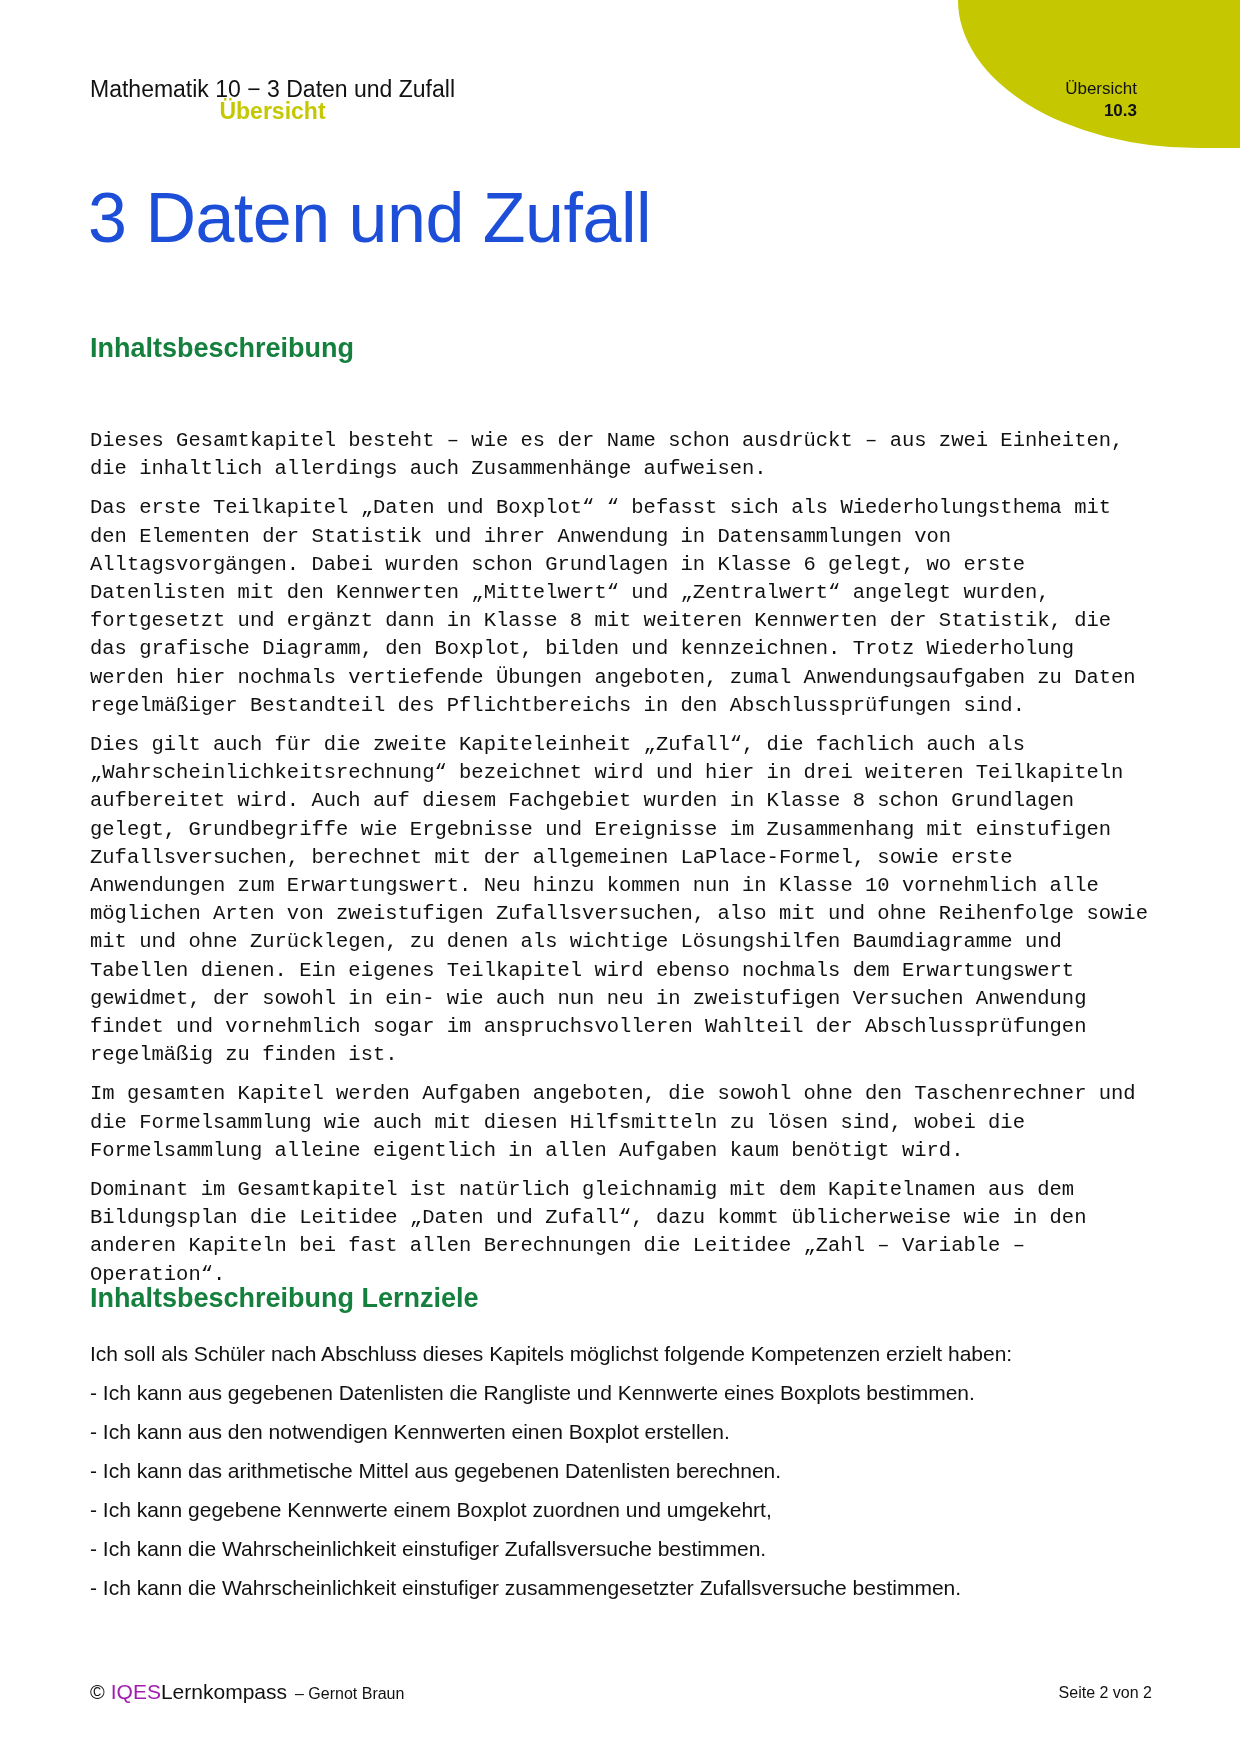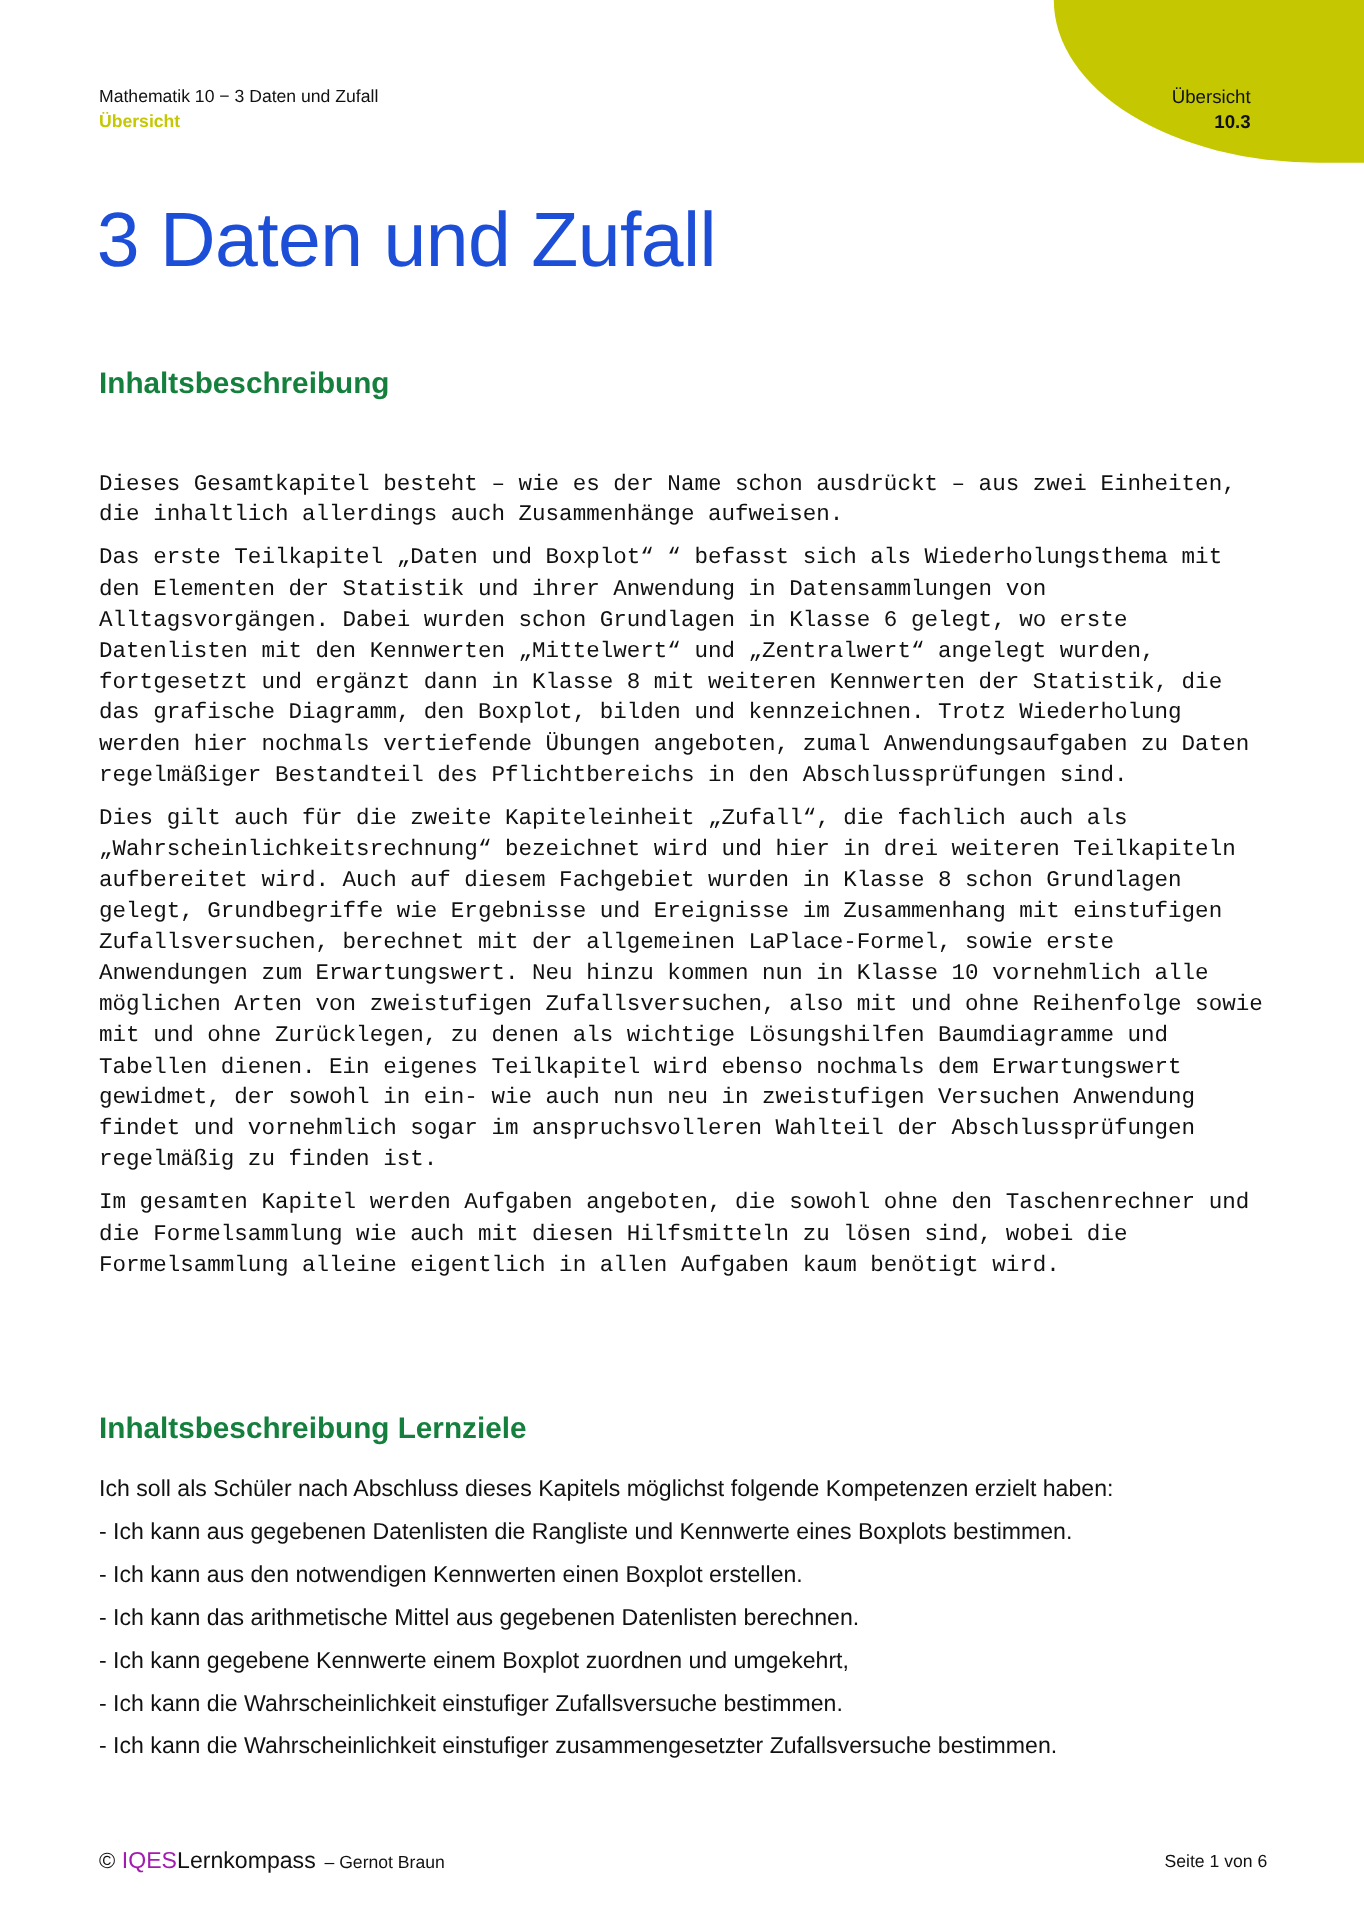--- a/index.html
+++ b/index.html
@@ -5,21 +5,21 @@
   html, body { margin: 0; padding: 0; background: #ffffff; }
   body {
     width: 1240px; height: 1754px; position: relative; overflow: hidden;
     font-family: "Liberation Sans", sans-serif; color: #111111;
   }
   .blob {
     position: absolute; top: 0; right: 0; width: 282px; height: 148px;
     background: #c5c800;
     border-bottom-left-radius: 240px 148px;
   }
-  .hdr-left { position: absolute; left: 90px; top: 78px; font-size: 16px; line-height: 22px; }
+  .hdr-left { position: absolute; left: 90px; top: 78px; font-size: 23px; line-height: 22px; text-align: center; }
   .hdr-left .sub { color: #c5c800; font-weight: bold; }
   .hdr-right { position: absolute; right: 103px; top: 78px; font-size: 17px; line-height: 22px; text-align: right; }
   .hdr-right .num { font-weight: bold; }
   .title {
     position: absolute; left: 88px; top: 178px; margin: 0;
     font-size: 70px; font-weight: normal; color: #1d4ed8; letter-spacing: -0.5px;
   }
   .h2 {
     position: absolute; left: 90px; margin: 0;
     font-size: 27px; font-weight: bold; color: #15803d;
@@ -54,20 +54,21 @@
 
 <h1 class="title">3 Daten und Zufall</h1>
 
 <h2 class="h2" style="top:333px;">Inhaltsbeschreibung</h2>
 
 <div class="content" style="top:427px;">
   <p>Dieses Gesamtkapitel besteht – wie es der Name schon ausdrückt – aus zwei Einheiten, die inhaltlich allerdings auch Zusammenhänge aufweisen.</p>
   <p>Das erste Teilkapitel „Daten und Boxplot“ “ befasst sich als Wiederholungsthema mit den Elementen der Statistik und ihrer Anwendung in Datensammlungen von Alltagsvorgängen. Dabei wurden schon Grundlagen in Klasse 6 gelegt, wo erste Datenlisten mit den Kennwerten „Mittelwert“ und „Zentralwert“ angelegt wurden, fortgesetzt und ergänzt dann in Klasse 8 mit weiteren Kennwerten der Statistik, die das grafische Diagramm, den Boxplot, bilden und kennzeichnen. Trotz Wiederholung werden hier nochmals vertiefende Übungen angeboten, zumal Anwendungsaufgaben zu Daten regelmäßiger Bestandteil des Pflichtbereichs in den Abschlussprüfungen sind.</p>
   <p>Dies gilt auch für die zweite Kapiteleinheit „Zufall“, die fachlich auch als „Wahrscheinlichkeitsrechnung“ bezeichnet wird und hier in drei weiteren Teilkapiteln aufbereitet wird. Auch auf diesem Fachgebiet wurden in Klasse 8 schon Grundlagen gelegt, Grundbegriffe wie Ergebnisse und Ereignisse im Zusammenhang mit einstufigen Zufallsversuchen, berechnet mit der allgemeinen LaPlace-Formel, sowie erste Anwendungen zum Erwartungswert. Neu hinzu kommen nun in Klasse 10 vornehmlich alle möglichen Arten von zweistufigen Zufallsversuchen, also mit und ohne Reihenfolge sowie mit und ohne Zurücklegen, zu denen als wichtige Lösungshilfen Baumdiagramme und Tabellen dienen. Ein eigenes Teilkapitel wird ebenso nochmals dem Erwartungswert gewidmet, der sowohl in ein- wie auch nun neu in zweistufigen Versuchen Anwendung findet und vornehmlich sogar im anspruchsvolleren Wahlteil der Abschlussprüfungen regelmäßig zu finden ist.</p>
   <p>Im gesamten Kapitel werden Aufgaben angeboten, die sowohl ohne den Taschenrechner und die Formelsammlung wie auch mit diesen Hilfsmitteln zu lösen sind, wobei die Formelsammlung alleine eigentlich in allen Aufgaben kaum benötigt wird.</p>
+  <p>Dominant im Gesamtkapitel ist natürlich gleichnamig mit dem Kapitelnamen aus dem Bildungsplan die Leitidee  „Daten und Zufall“, dazu kommt üblicherweise wie in den anderen Kapiteln bei fast allen Berechnungen die Leitidee „Zahl – Variable – Operation“.</p>
 </div>
 
 <h2 class="h2" style="top:1283px;">Inhaltsbeschreibung Lernziele</h2>
 
 <div class="goals" style="top:1340px;">
   <p class="intro">Ich soll als Schüler nach Abschluss dieses Kapitels möglichst folgende Kompetenzen erzielt haben:</p>
   <ul>
     <li>- Ich kann aus gegebenen Datenlisten die Rangliste und Kennwerte eines Boxplots bestimmen.</li>
     <li>- Ich kann aus den notwendigen Kennwerten einen Boxplot erstellen.</li>
     <li>- Ich kann das arithmetische Mittel aus gegebenen Datenlisten berechnen.</li>
@@ -77,13 +78,13 @@
   </ul>
 </div>
 
 <div class="footer-left">
   <span class="copy">©</span>
   <span class="iqes">IQES</span>
   <span class="lern">Lernkompass</span>
   <span class="author">– Gernot Braun</span>
 </div>
 
-<div class="footer-right">Seite 1 von 6</div>
+<div class="footer-right">Seite 2 von 2</div>
 
 </body></html>

